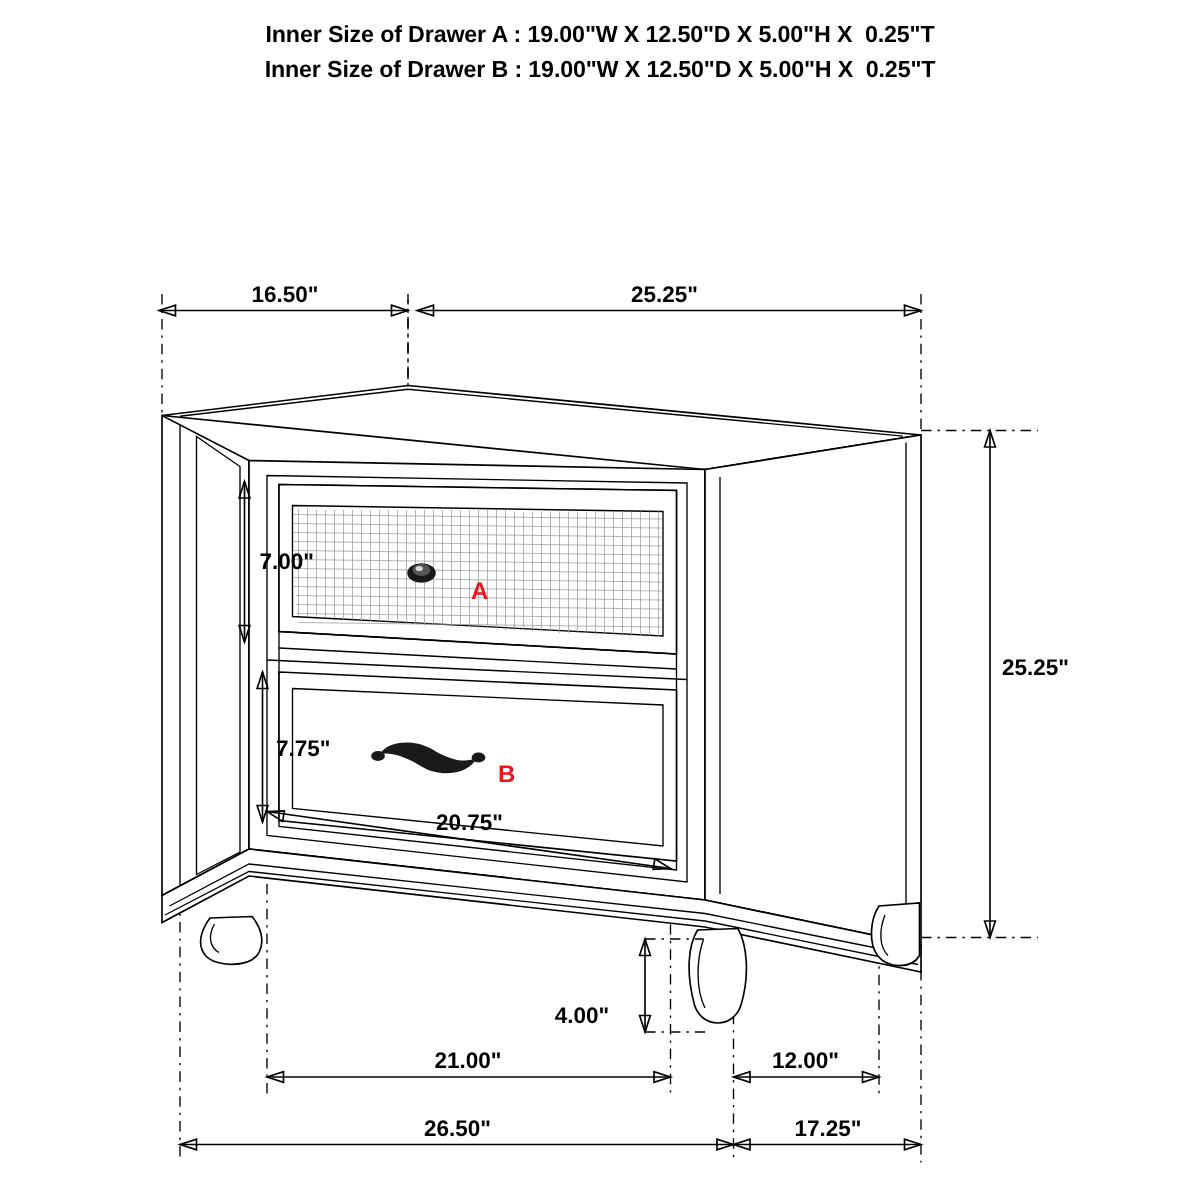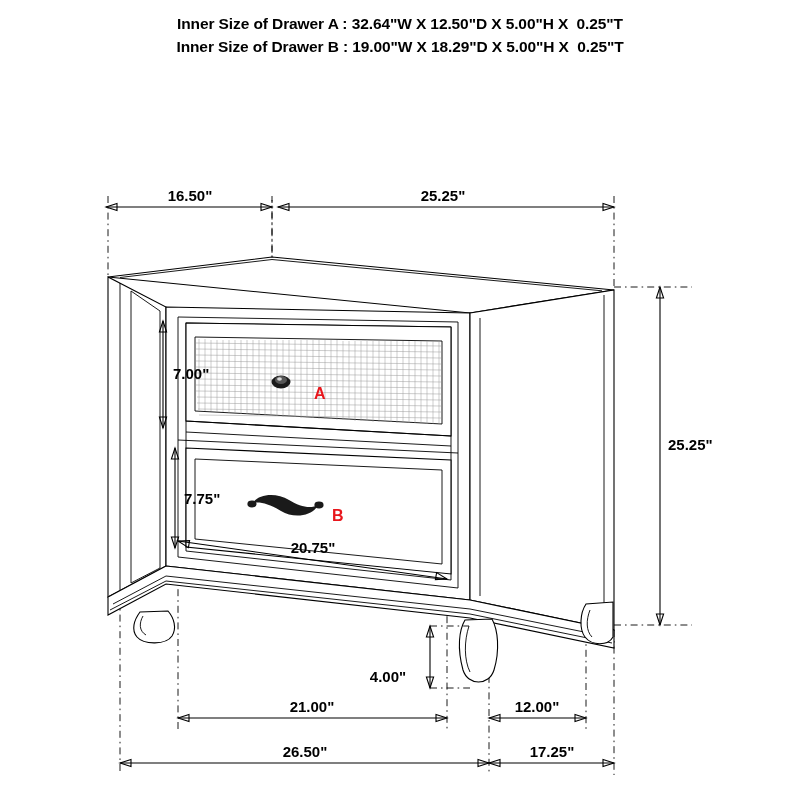--- a/index.html
+++ b/index.html
@@ -60,22 +60,22 @@
   .mesh { stroke: #9a9a9a; stroke-width: 0.5; fill: none; }
   .fillwhite { fill: #ffffff; }
   .hw { fill: #1a1a1a; }
 </style>
 </head>
 <body>
 
 <div id="stage">
 
   <div class="header-block">
-    <div class="header-line">Inner Size of Drawer A : 32.64"W X 12.50"D X 5.00"H X  0.25"T</div>
-    <div class="header-line">Inner Size of Drawer B : 19.00"W X 18.29"D X 5.00"H X  0.25"T</div>
+    <div class="header-line">Inner Size of Drawer A : 19.00"W X 12.50"D X 5.00"H X  0.25"T</div>
+    <div class="header-line">Inner Size of Drawer B : 19.00"W X 12.50"D X 5.00"H X  0.25"T</div>
   </div>
 
   <svg id="diagram" viewBox="0 0 800 800">
 
     <g>
 
       <path class="dash" d="M108 196 L108 277"></path>
 
       <path class="dash" d="M272 196 L272 274"></path>
 

